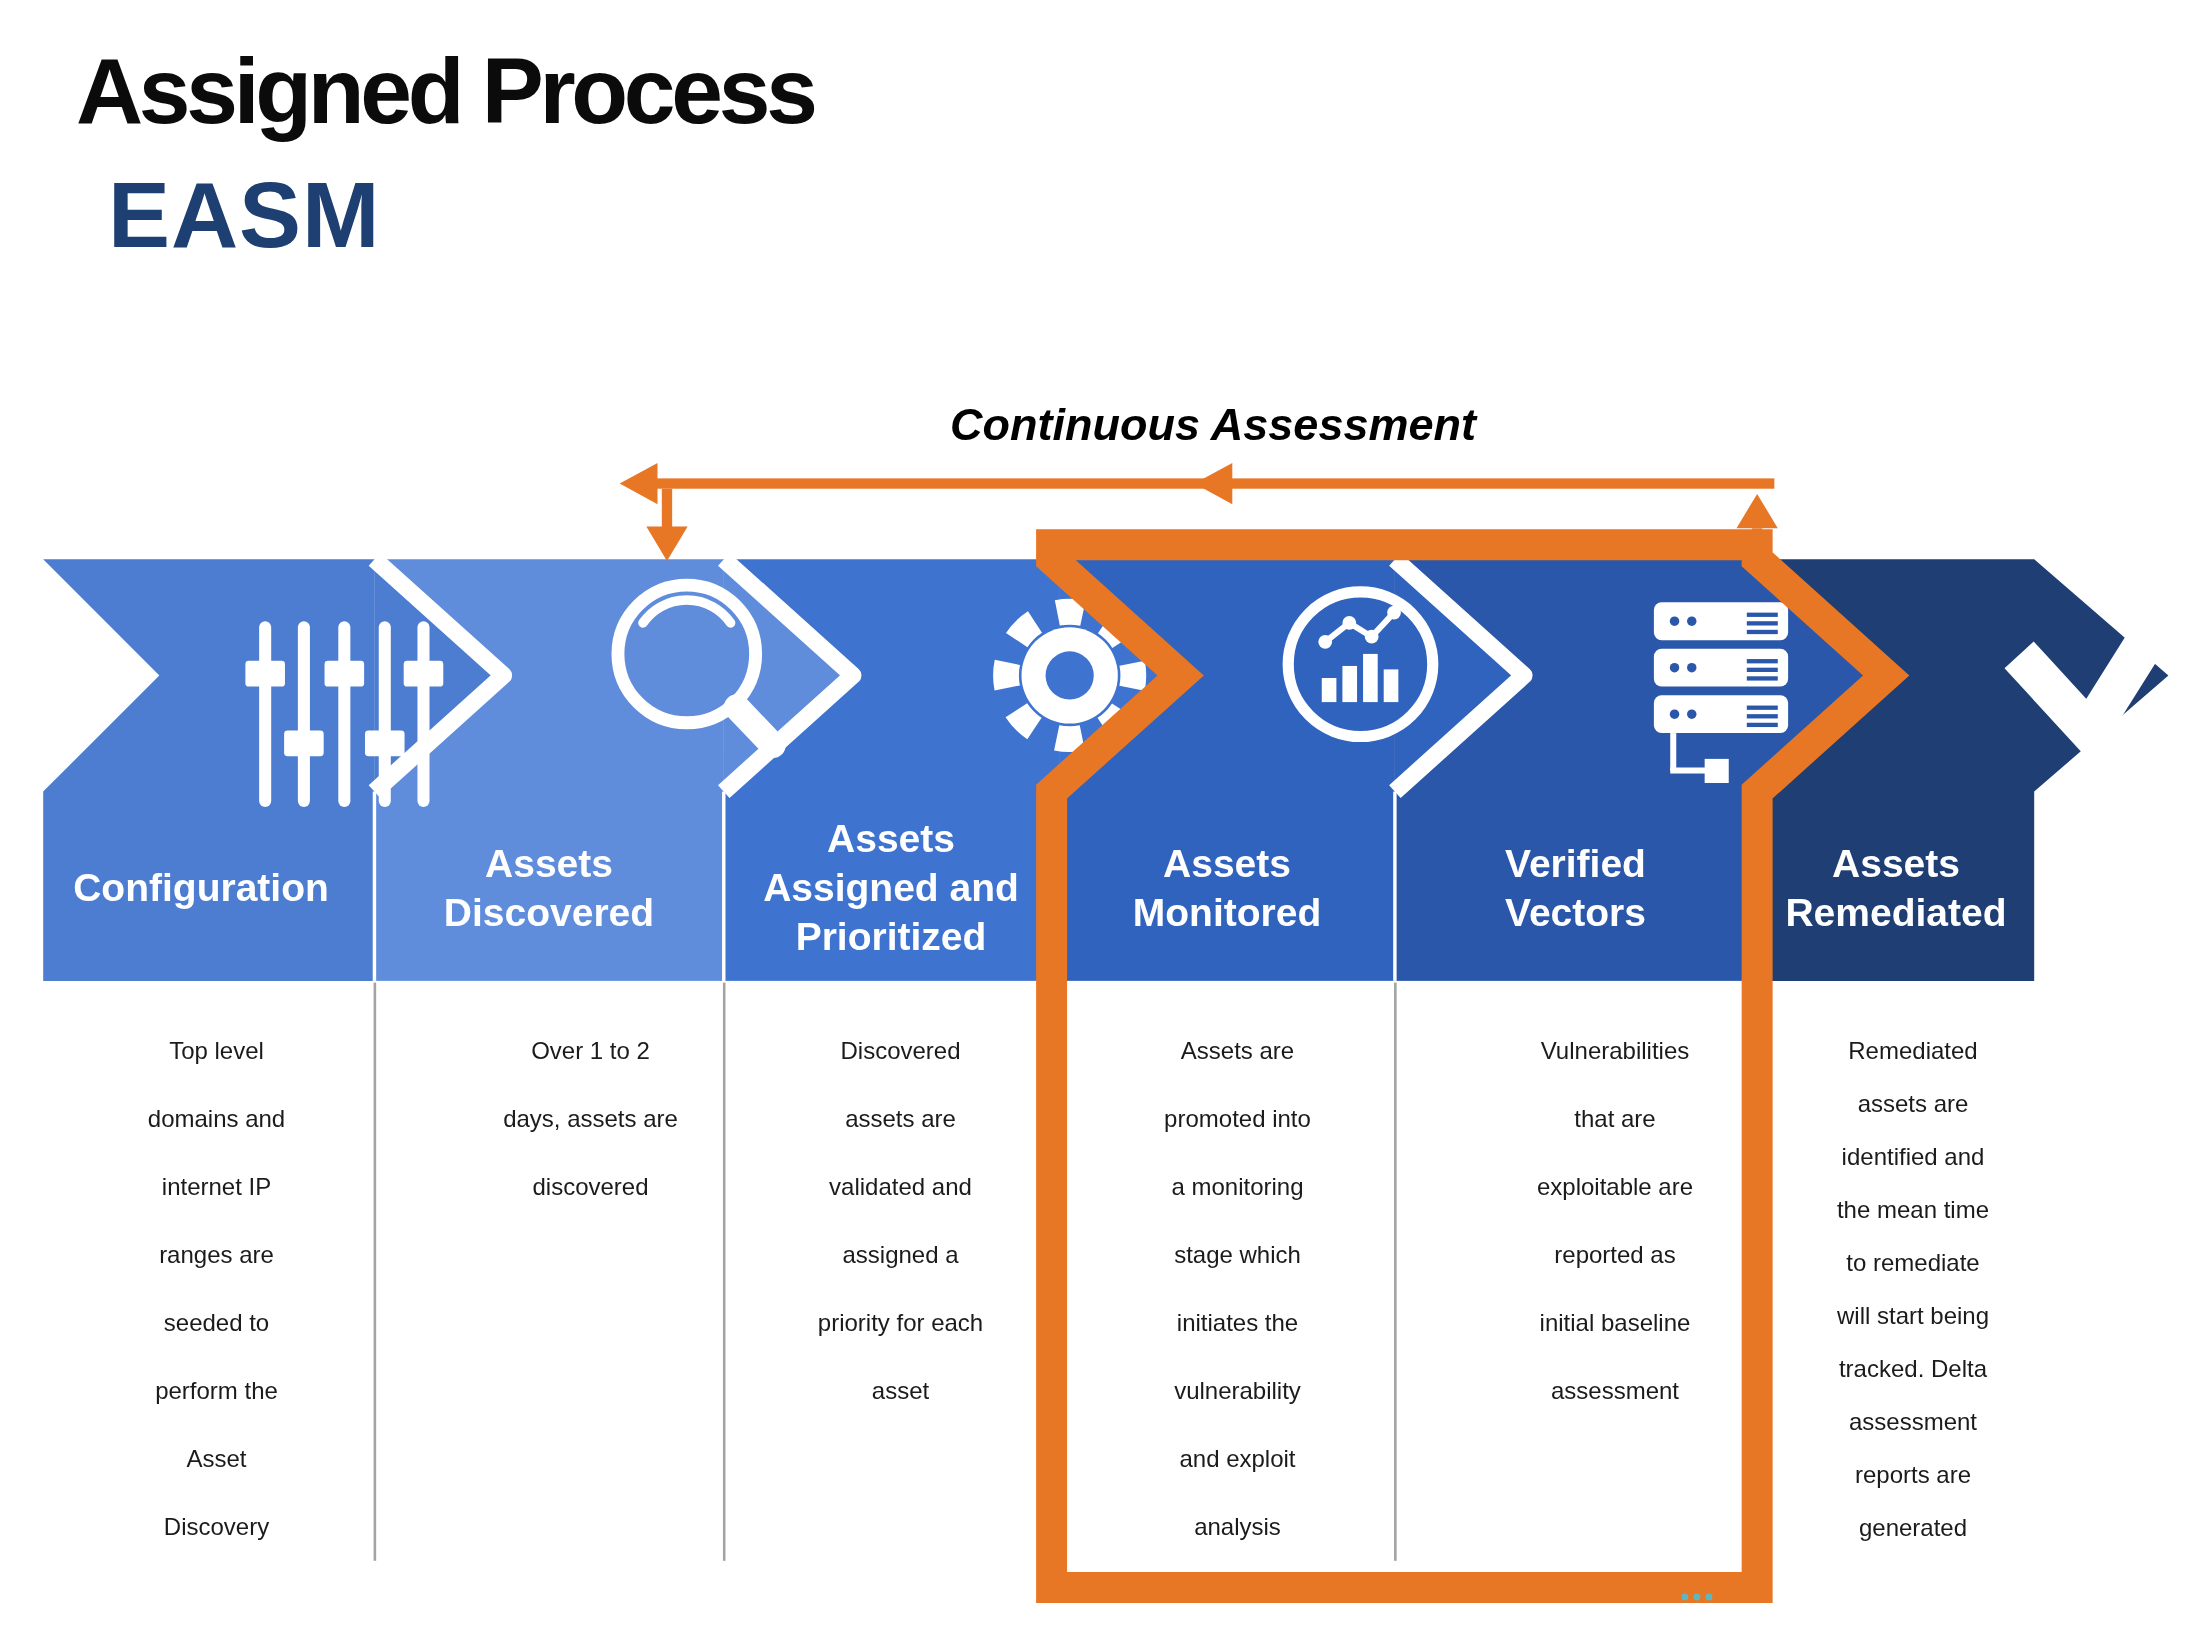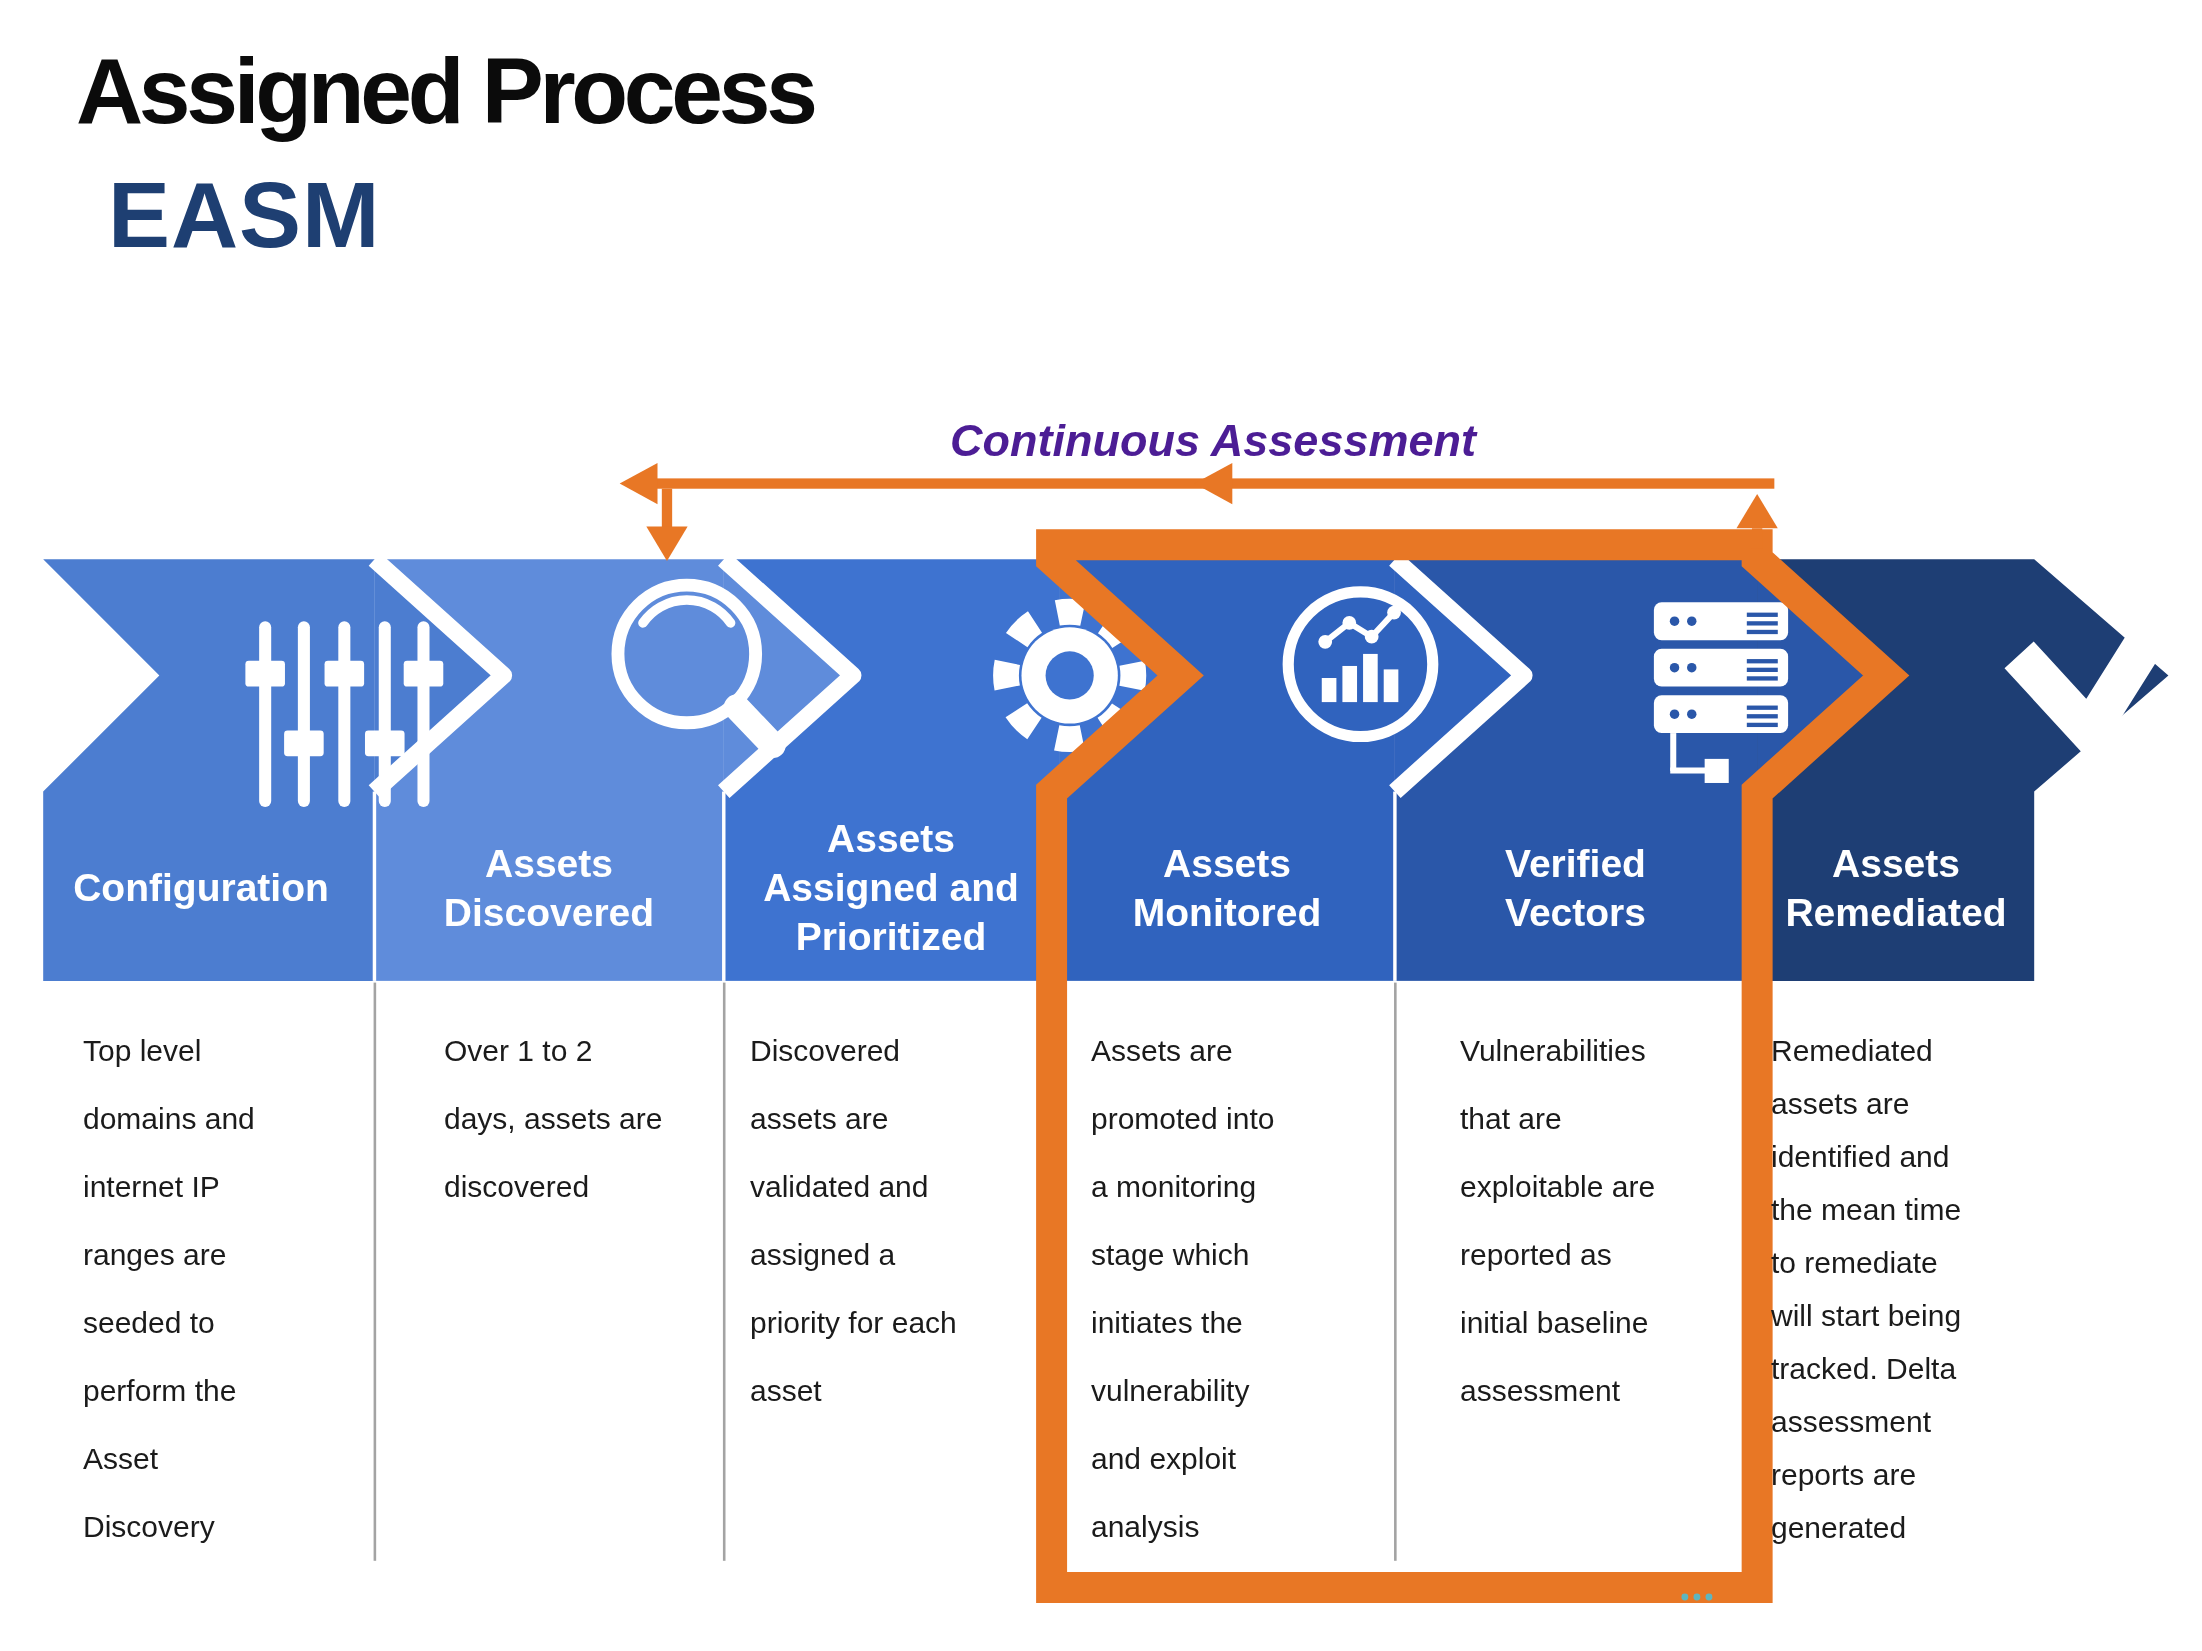--- a/index.html
+++ b/index.html
@@ -5,38 +5,38 @@
   html,body{margin:0;padding:0;background:#fff;}
   body{width:2203px;height:1652px;position:relative;overflow:hidden;
        font-family:"Liberation Sans", sans-serif;}
   .abs{position:absolute;}
   
   .title{left:76px;top:45px;font-size:93px;font-weight:800;letter-spacing:-4.3px;
          color:#0b0b0b;line-height:1.0;}
   .subtitle{left:76px;top:169px;font-size:93px;font-weight:800;letter-spacing:0.9px;
          line-height:1.0;margin-left:32px;}
   
-  .ca-label{left:783px;top:415px;width:860px;text-align:center;
-         font-size:45px;font-weight:700;font-style:italic;color:#4c1d95;}
+  .ca-label{left:783px;top:399px;width:860px;text-align:center;
+         font-size:45px;font-weight:700;font-style:italic;color:#000000;}
   
   svg.band{left:0;top:0;width:2203px;height:1652px;}
   
   .stage-label{position:absolute;top:792px;height:191px;display:flex;
          align-items:center;justify-content:center;text-align:center;
          color:#ffffff;font-weight:700;font-size:39px;line-height:49px;
          white-space:pre-line;}
   .l1{left:44px;width:314px;}
   .l2{left:383px;width:332px;}
   .l3{left:732px;width:318px;}
   .l4{left:1068px;width:318px;}
   .l5{left:1403px;width:345px;}
   .l6{left:1766px;width:260px;}
   
-  .stage-desc{position:absolute;top:1017px;font-size:30px;line-height:68px;
-         color:#1b1b1b;white-space:pre-line;}
+  .stage-desc{position:absolute;top:1017px;font-size:24px;line-height:68px;
+         color:#1b1b1b;white-space:pre-line;text-align:center;}
   .d1{left:83px;width:267px;}
   .d2{left:408px;width:293px;margin-left:36px;}
   .d3{left:750px;width:301px;}
   .d4{left:1091px;width:293px;}
   .d5{left:1428px;width:310px;margin-left:32px;}
   .d6{left:1771px;top:1024px;width:284px;line-height:53px;}
 </style>
 </head>
 <body>
 

